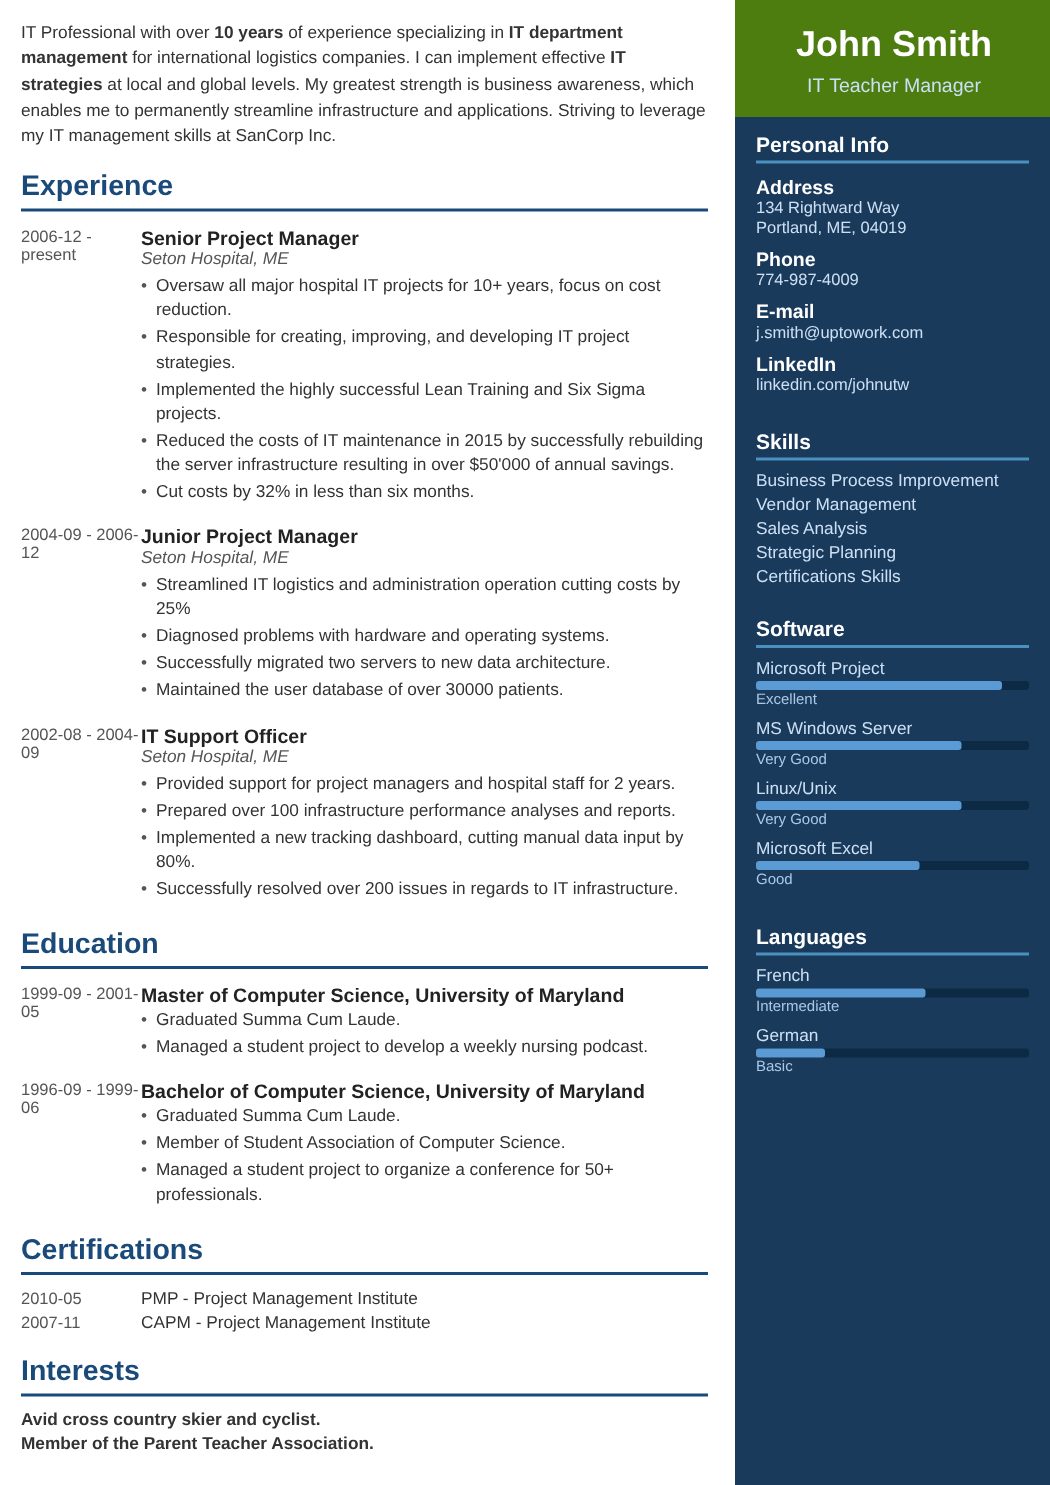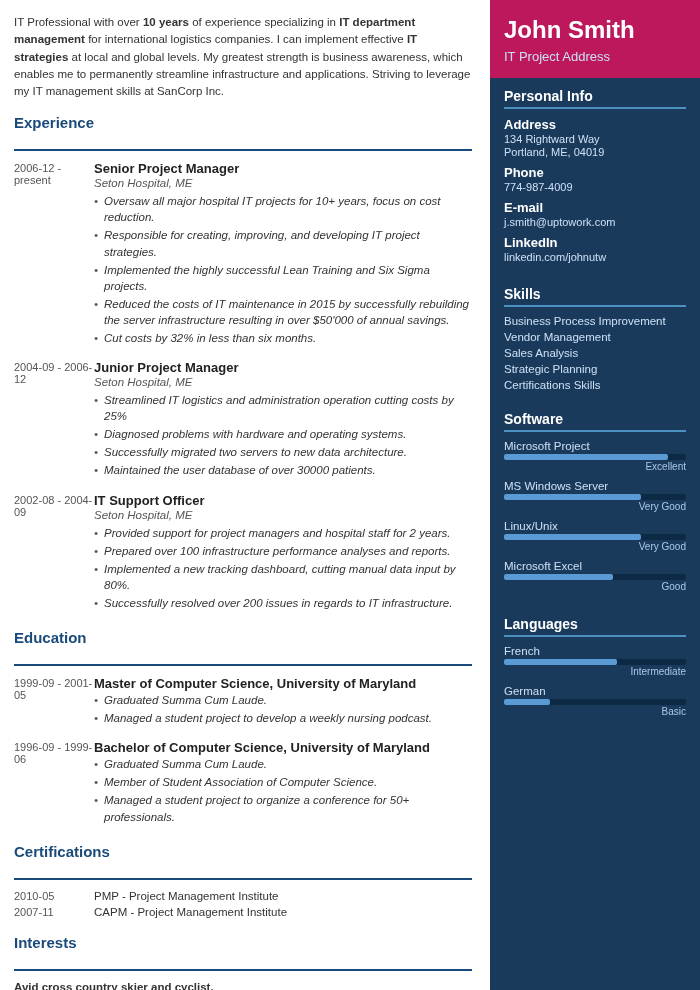--- a/index.html
+++ b/index.html
@@ -22,24 +22,24 @@
 
     .summary-text {
       font-size: 11.5px;
       line-height: 1.5;
       margin-bottom: 14px;
       color: #333;
     }
     .summary-text strong { font-weight: bold; }
 
     .section-title {
-      font-size: 15px;
+      font-size: 19px;
       color: #1a4a7a;
       border-bottom: 2px solid #1a4a7a;
-      padding-bottom: 18px;
+      padding-bottom: 3px;
       margin-bottom: 10px;
       font-weight: bold;
     }
 
     .section { margin-bottom: 16px; }
 
     .entry { display: flex; margin-bottom: 12px; }
     .entry-date {
       width: 80px;
       min-width: 80px;
@@ -53,21 +53,21 @@
       font-size: 13px;
       color: #222;
       margin-bottom: 1px;
     }
     .entry-subtitle {
       font-style: italic;
       font-size: 11.5px;
       color: #555;
       margin-bottom: 4px;
     }
-    .entry-bullets { list-style: none; padding: 0; font-style: italic; }
+    .entry-bullets { list-style: none; padding: 0; }
     .entry-bullets li {
       font-size: 11.5px;
       color: #333;
       padding-left: 10px;
       position: relative;
       margin-bottom: 2px;
       line-height: 1.4;
     }
     .entry-bullets li::before {
       content: "•";
@@ -86,22 +86,23 @@
     .right-col {
       width: 210px;
       background: #1a3a5c;
       flex-shrink: 0;
       color: #fff;
       display: flex;
       flex-direction: column;
     }
 
     .header-box {
-      background: #be185d;
+      background: #4d7c0f;
       padding: 16px 12px 14px 14px;
+      text-align: center;
     }
     .header-name {
       font-size: 24px;
       font-weight: bold;
       color: #fff;
       line-height: 1.2;
       margin-bottom: 4px;
     }
     .header-title {
       font-size: 13px;
@@ -152,21 +153,20 @@
       position: relative;
     }
     .bar-fill {
       background: #5b9bd5;
       height: 100%;
       border-radius: 2px;
     }
     .bar-label {
       font-size: 10px;
       color: #aac8e8;
-      text-align: right;
     }
 
     .lang-item { margin-bottom: 8px; }
     .lang-name {
       font-size: 11.5px;
       color: #cce0f5;
       margin-bottom: 2px;
     }
 
     
@@ -274,21 +274,21 @@
     <p class="interest-text">Avid cross country skier and cyclist.</p>
     <p class="interest-text">Member of the Parent Teacher Association.</p>
   </div>
 
 </div>
 
 <div class="right-col">
 
   <div class="header-box">
     <div class="header-name">John Smith</div>
-    <div class="header-title">IT Project Address</div>
+    <div class="header-title">IT Teacher Manager</div>
   </div>
 
   <div class="right-section">
     <div class="right-section-title">Personal Info</div>
 
     <div class="info-label">Address</div>
     <div class="info-value">134 Rightward Way</div>
     <div class="info-value" style="margin-top:-6px;">Portland, ME, 04019</div>
 
     <div class="info-label">Phone</div>

